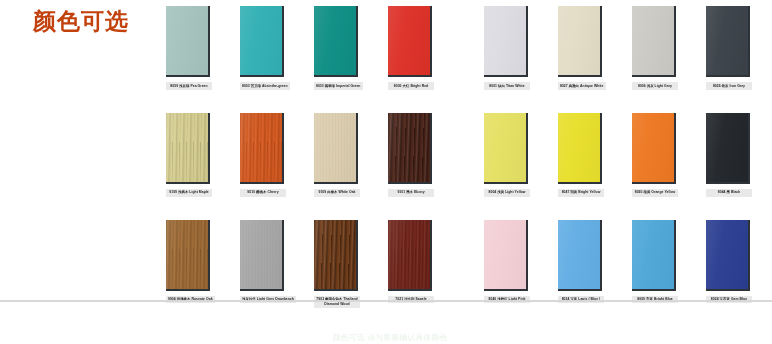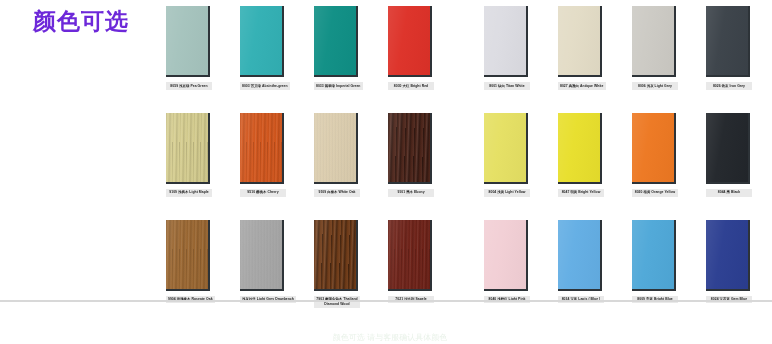--- a/index.html
+++ b/index.html
@@ -20,21 +20,21 @@
   }
 
   
   #page-title {
     position: absolute;
     left: 33px;
     top: 7px;
     font-size: 23px;
     line-height: 28px;
     font-weight: 700;
-    color: #6d28d9;
+    color: #c2410c;
     letter-spacing: 1px;
     white-space: nowrap;
     font-family: "DejaVu Sans", "Liberation Sans", sans-serif;
   }
 
   
   #swatch-grid {
     position: absolute;
     left: 166px;
     top: 6px;

